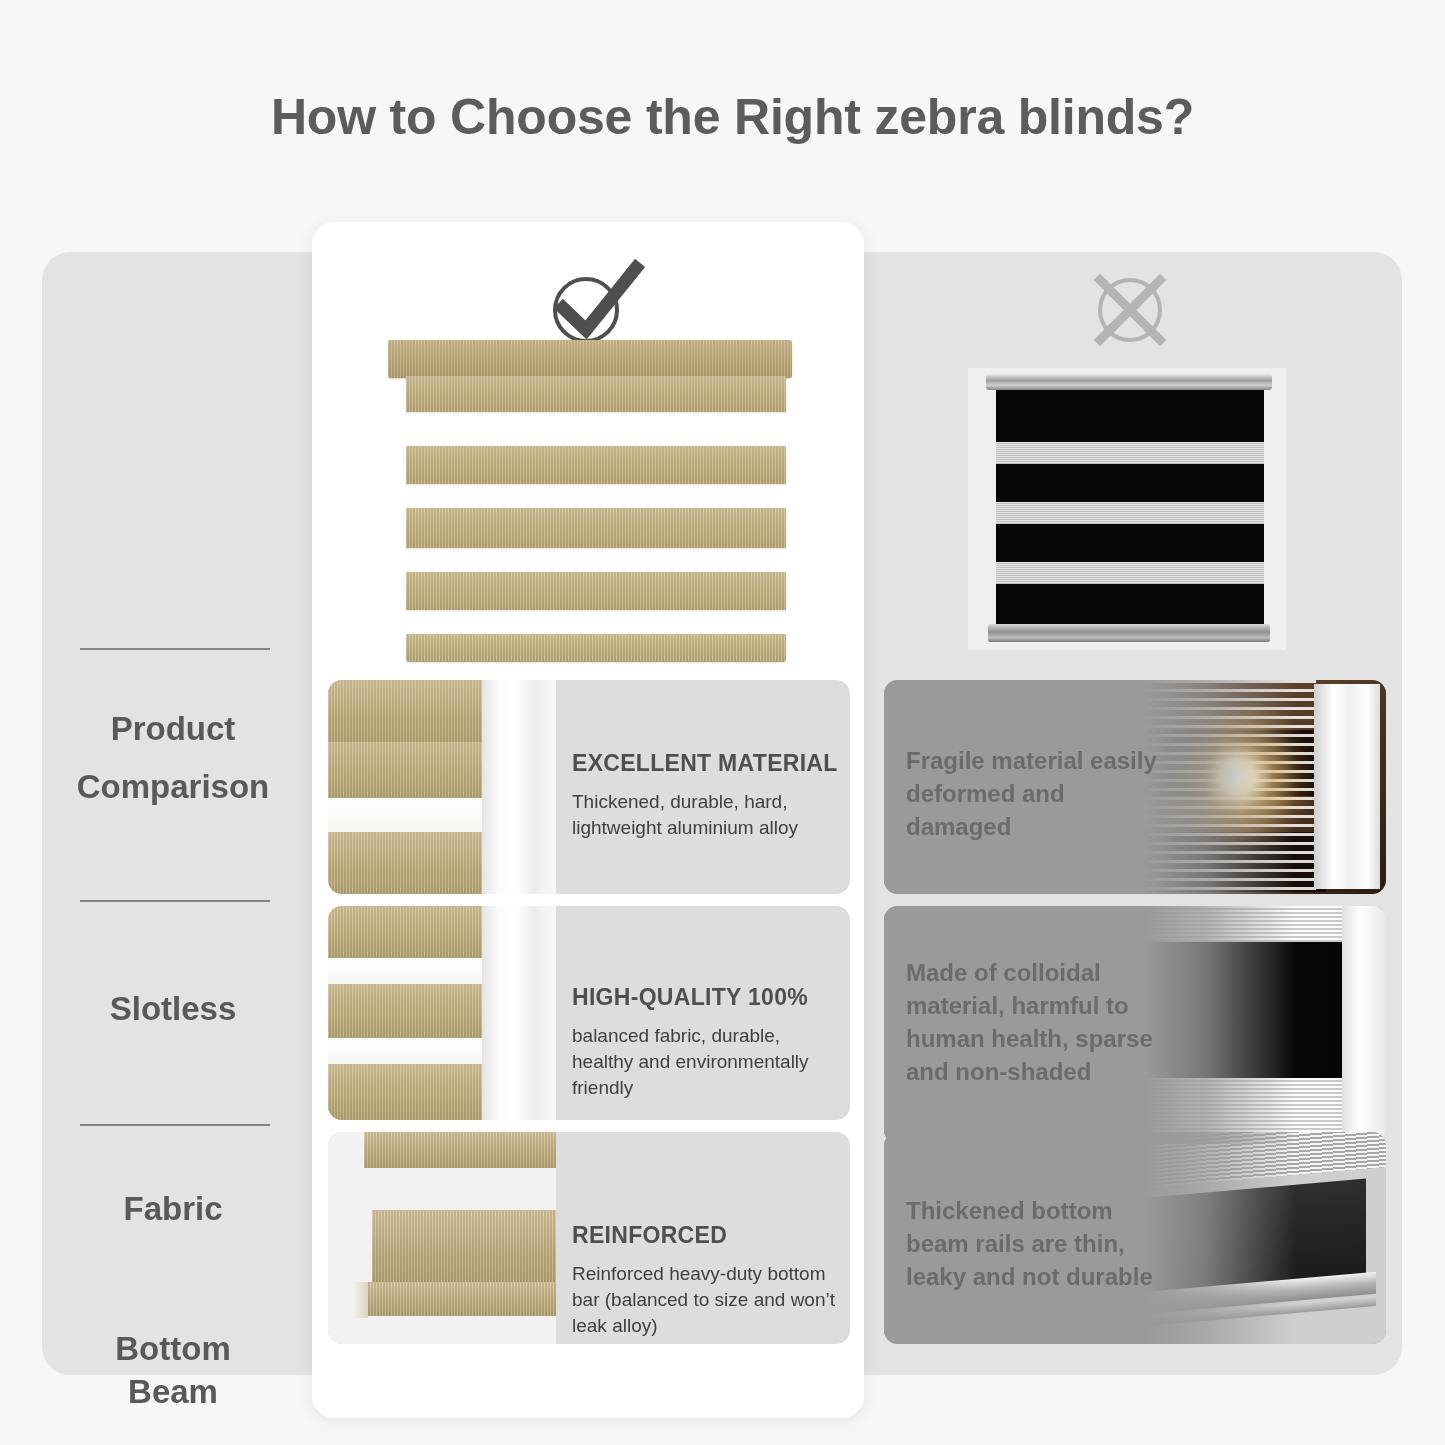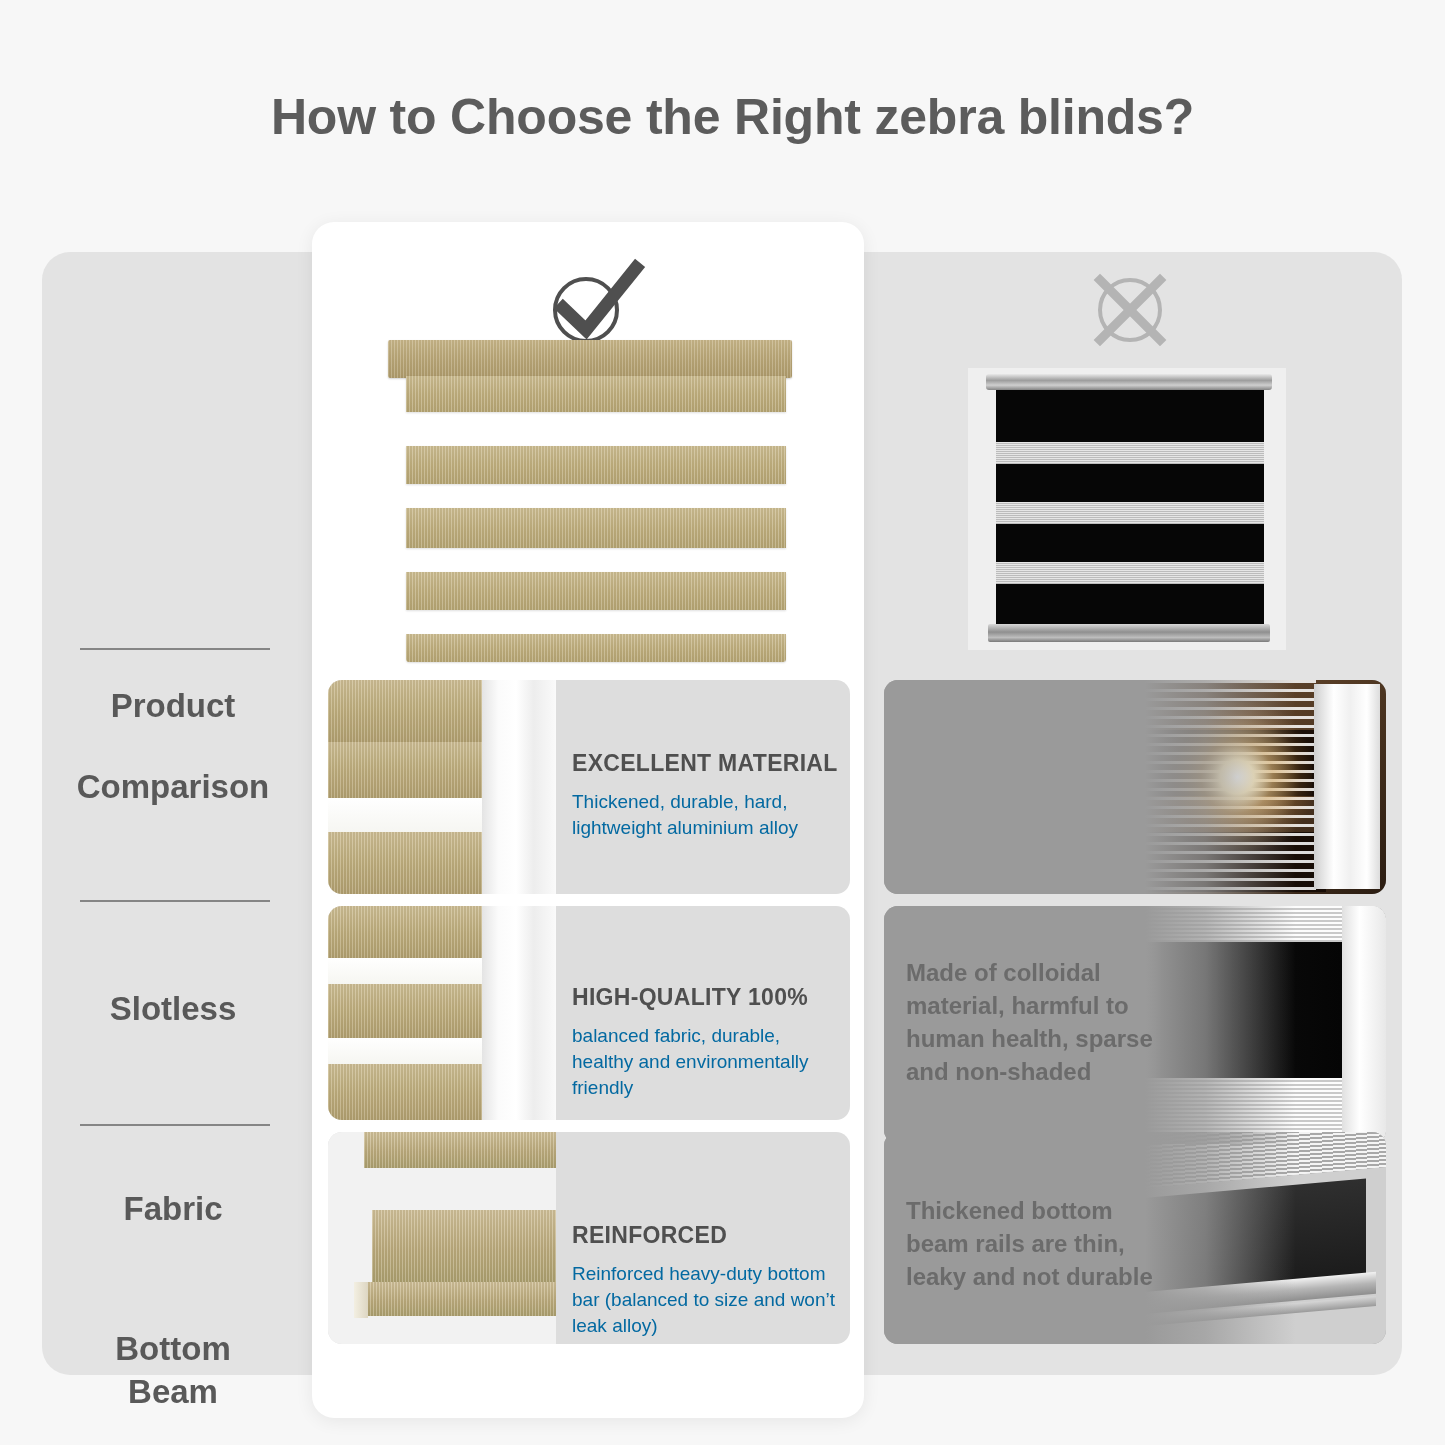--- a/index.html
+++ b/index.html
@@ -55,21 +55,21 @@
   .row-label {
     position: absolute;
     left: 0;
     width: 262px;
     text-align: center;
     color: #595959;
     font-weight: bold;
     font-size: 33px;
     line-height: 43px;
   }
-  .row-label.lbl-0 { top: 432px; }
+  .row-label.lbl-0 { top: 455px; }
   .row-label.lbl-1 { top: 513px; }
   .row-label.lbl-2 { top: 735px; }
   .row-label.lbl-3 { top: 935px; }
 
   .divider {
     position: absolute;
     left: 38px;
     width: 190px;
     height: 2px;
     background: #858585;
@@ -228,21 +228,21 @@
     width: 270px;
   }
   .feat-title {
     color: #4f4f4f;
     font-size: 23px;
     font-weight: bold;
     letter-spacing: 0.3px;
     margin-bottom: 12px;
   }
   .feat-desc {
-    color: #0369a1;
+    color: #404040;
     font-size: 19px;
     line-height: 26px;
   }
   .feat-card.f0 .feat-text { top: 70px; }
   .feat-card.f1 .feat-text { top: 78px; }
   .feat-card.f2 .feat-text { top: 58px; margin-top: 32px; }
 
   
   .bad-card {
     position: absolute;
@@ -420,20 +420,21 @@
   <div class="bad-card b0">
     <div class="bad-photo">
       <div class="bp1-wall"></div>
       <div class="bp1-dark1"></div>
       <div class="bp1-dark2"></div>
       <div class="bp1-slats"></div>
       <div class="bp1-sun"></div>
       <div class="bp1-frame"></div>
     </div>
     <div class="bad-overlay"></div>
+    <div class="bad-text">Fragile material easily deformed and damaged</div>
   </div>
 
   <div class="bad-card b1">
     <div class="bad-photo">
       <div class="bp2-bg"></div>
       <div class="bp2-dark"></div>
       <div class="bp2-frame"></div>
     </div>
     <div class="bad-overlay"></div>
     <div class="bad-text">Made of colloidal material, harmful to human health, sparse and non-shaded</div>

